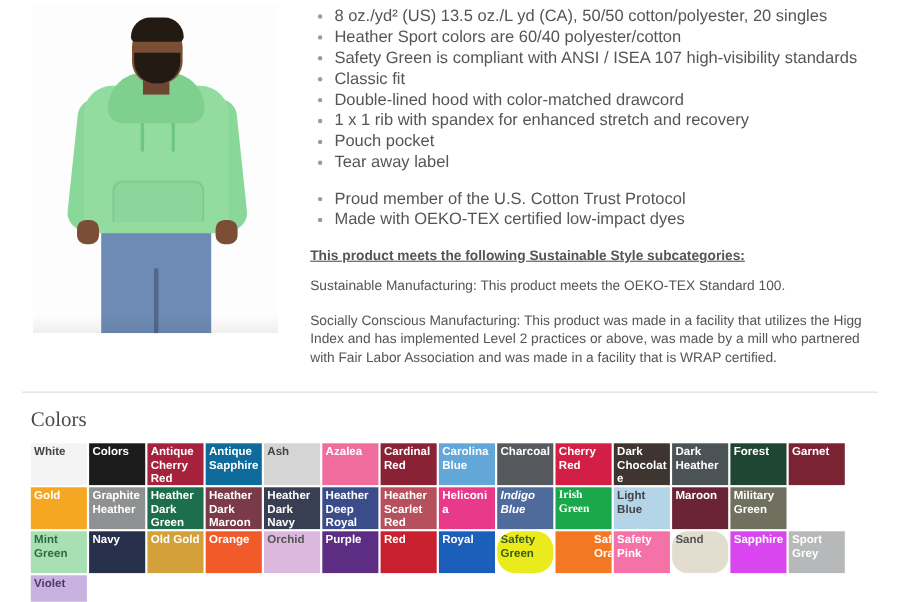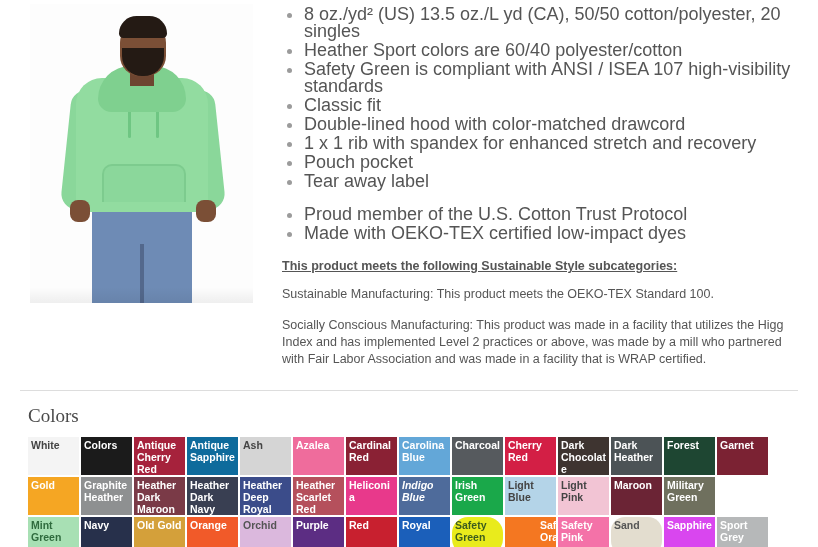--- a/index.html
+++ b/index.html
@@ -151,21 +151,21 @@
     flex: 1;
     padding: 6px 24px 0 12px;
     box-sizing: border-box;
   }
   ul.bullets {
     margin: 0;
     padding: 0 0 0 22px;
     list-style: disc;
   }
   ul.bullets li {
-    font-size: 18px;
+    font-size: 15px;
     line-height: 17px;
     margin: 0 0 2px 0;
     color: #555555;
   }
   ul.bullets li::marker { color: #9b9b9b; }
   .bullets-gap { height: 14px; }
 
   .sustain-head {
     font-size: 12.5px;
     font-weight: bold;
@@ -331,46 +331,46 @@
             <span class="swatch-label" style="color: rgb(255, 255, 255);">Garnet</span>
           </div>
         </div>
       <div class="swatch-row">
           <div class="swatch" style="background: rgb(245, 166, 35);">
             <span class="swatch-label" style="color: rgb(255, 255, 255);">Gold</span>
           </div>
           <div class="swatch" style="background: rgb(142, 144, 145);">
             <span class="swatch-label" style="color: rgb(255, 255, 255);">Graphite Heather</span>
           </div>
+          <div class="swatch" style="background: rgb(29, 110, 75);">
+            <span class="swatch-label" style="color: rgb(255, 255, 255);">Heather Dark Green</span>
+          </div>
           <div class="swatch" style="background: rgb(122, 58, 71);">
             <span class="swatch-label" style="color: rgb(255, 255, 255);">Heather Dark Maroon</span>
           </div>
           <div class="swatch" style="background: rgb(57, 63, 82);">
             <span class="swatch-label" style="color: rgb(255, 255, 255);">Heather Dark Navy</span>
           </div>
           <div class="swatch" style="background: rgb(59, 76, 138);">
             <span class="swatch-label" style="color: rgb(255, 255, 255);">Heather Deep Royal</span>
           </div>
           <div class="swatch" style="background: rgb(181, 80, 92);">
             <span class="swatch-label" style="color: rgb(255, 255, 255);">Heather Scarlet Red</span>
           </div>
           <div class="swatch" style="background: rgb(232, 57, 139);">
             <span class="swatch-label" style="color: rgb(255, 255, 255);">Heliconia</span>
           </div>
           <div class="swatch" style="background: rgb(78, 107, 155);">
             <span class="swatch-label" style="color: rgb(255, 255, 255); font-style: italic;">Indigo Blue</span>
           </div>
-          <div class="swatch" style="background: rgb(26, 168, 74);">
+          <div class="swatch" style="background: rgb(26, 168, 74); font-family: Liberation Serif, serif;">
             <span class="swatch-label" style="color: rgb(255, 255, 255);">Irish Green</span>
           </div>
           <div class="swatch" style="background: rgb(180, 212, 232);">
             <span class="swatch-label" style="color: rgb(68, 68, 68);">Light Blue</span>
-          </div>
-          <div class="swatch" style="background: rgb(242, 196, 212);">
-            <span class="swatch-label" style="color: rgb(68, 68, 68);">Light Pink</span>
           </div>
           <div class="swatch" style="background: rgb(107, 36, 53);">
             <span class="swatch-label" style="color: rgb(255, 255, 255);">Maroon</span>
           </div>
           <div class="swatch" style="background: rgb(111, 112, 94);">
             <span class="swatch-label" style="color: rgb(255, 255, 255);">Military Green</span>
           </div>
         </div>
       <div class="swatch-row">
           <div class="swatch" style="background: rgb(168, 224, 180);">

